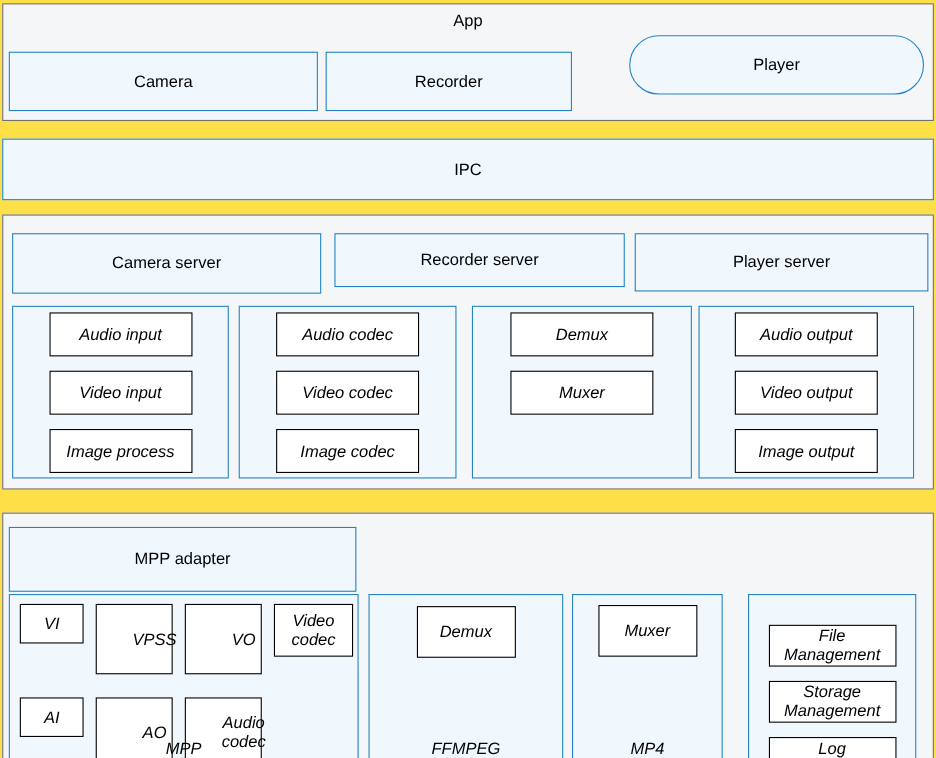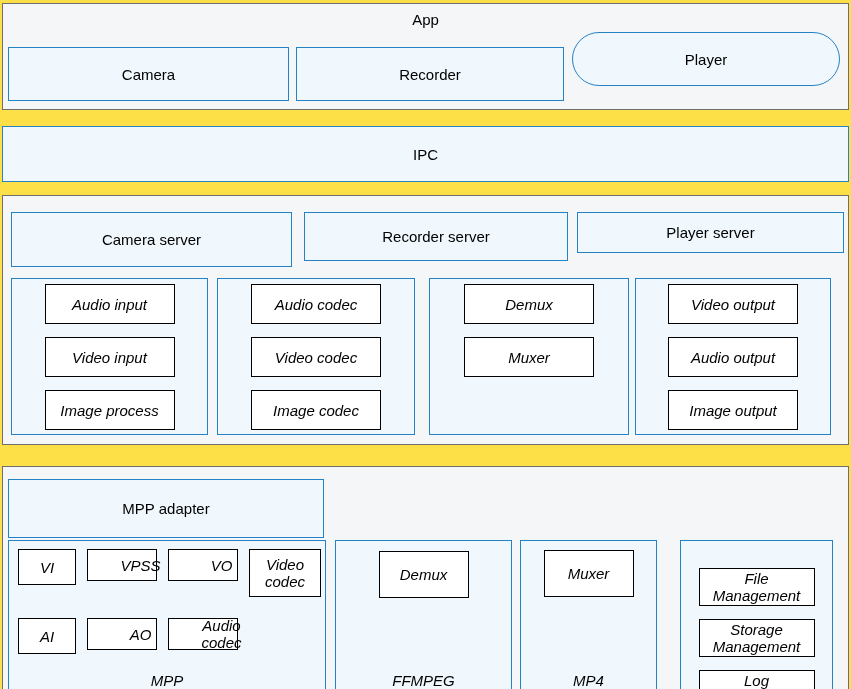--- a/index.html
+++ b/index.html
@@ -63,65 +63,65 @@
     bottom: 2px;
     left: 0;
     right: 0;
     text-align: center;
   }
   .mpp-row { display: flex; gap: 11px; padding-left: 9px; }
   .mpp-row-1 { margin-top: 8px; }
   .mpp-row-2 { margin-top: 21px; }
   .b130 { width: 130px; height: 40px; }
   .b58  { width: 58px;  height: 36px; }
-  .b70  { width: 70px;  height: 32px; padding-left: 37px; }
+  .b70  { width: 70px;  height: 64px; padding-left: 37px; }
   .b72  { width: 72px;  height: 48px; }
   .b90  { width: 90px;  height: 47px; }
   .b116 { width: 116px; height: 38px; }
 </style>
 </head>
 <body>
 
 <div class="page">
 
   <section class="layer" style="left:2px;top:3px;width:847px;height:107px;">
     <div class="layer-title">App</div>
     <div class="blue-box" style="left:5px;top:43px;width:281px;height:54px;">Camera</div>
-    <div class="blue-box" style="left:293px;top:43px;width:268px;height:54px;">Recorder</div>
+    <div class="blue-box" style="left:293px;top:43px;width:224px;height:54px;">Recorder</div>
     <div class="blue-box" style="left:569px;top:28px;width:268px;height:54px;border-radius:27px;">Player</div>
   </section>
 
   <div class="blue-box" style="left:2px;top:126px;width:847px;height:56px;">IPC</div>
 
   <section class="layer" style="left:2px;top:195px;width:847px;height:250px;">
 
     <div class="blue-box" style="left:8px;top:16px;width:281px;height:55px;">Camera server</div>
     <div class="blue-box" style="left:301px;top:16px;width:264px;height:49px;">Recorder server</div>
-    <div class="blue-box" style="left:574px;top:16px;width:267px;height:41px;">Player server</div>
+    <div class="blue-box" style="left:574px;top:16px;width:267px;height:53px;">Player server</div>
 
     <div class="blue-panel col srv-panel" style="left:8px;top:82px;width:197px;height:157px;">
       <div class="wbox b130">Audio input</div>
       <div class="wbox b130">Video input</div>
       <div class="wbox b130">Image process</div>
     </div>
 
     <div class="blue-panel col srv-panel" style="left:214px;top:82px;width:198px;height:157px;">
       <div class="wbox b130">Audio codec</div>
       <div class="wbox b130">Video codec</div>
       <div class="wbox b130">Image codec</div>
     </div>
 
     <div class="blue-panel col srv-panel" style="left:426px;top:82px;width:200px;height:157px;">
       <div class="wbox b130">Demux</div>
       <div class="wbox b130">Muxer</div>
     </div>
 
     <div class="blue-panel col srv-panel" style="left:632px;top:82px;width:196px;height:157px;">
+      <div class="wbox b130">Audio output</div>
       <div class="wbox b130">Video output</div>
-      <div class="wbox b130">Audio output</div>
       <div class="wbox b130">Image output</div>
     </div>
   </section>
 
   <section class="layer" style="left:2px;top:454px;width:847px;height:233px;margin-top:12px;">
 
     <div class="blue-box" style="left:5px;top:12px;width:316px;height:59px;">MPP adapter</div>
 
     <div class="blue-panel" style="left:5px;top:73px;width:318px;height:152px;">
       <div class="mpp-row mpp-row-1">

